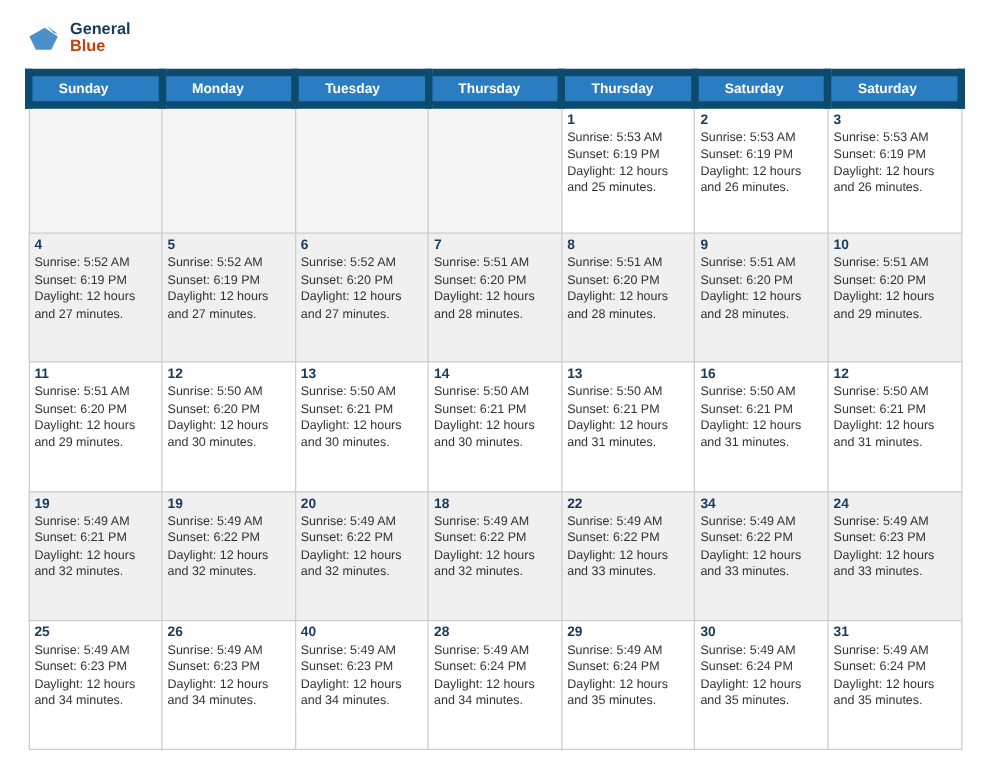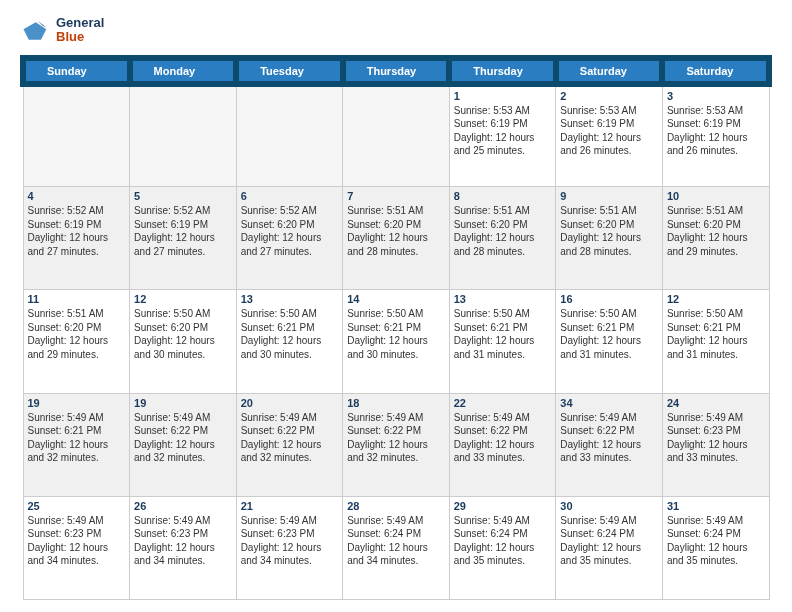--- a/index.html
+++ b/index.html
@@ -319,21 +319,21 @@
 and 34 minutes.</div>
           </td>
           <td>
             <span class="day-num">26</span>
             <div class="day-info" style="white-space: pre-line;">Sunrise: 5:49 AM
 Sunset: 6:23 PM
 Daylight: 12 hours
 and 34 minutes.</div>
           </td>
           <td>
-            <span class="day-num">21</span>
+            <span class="day-num">40</span>
             <div class="day-info" style="white-space: pre-line;">Sunrise: 5:49 AM
 Sunset: 6:23 PM
 Daylight: 12 hours
 and 34 minutes.</div>
           </td>
           <td>
             <span class="day-num">28</span>
             <div class="day-info" style="white-space: pre-line;">Sunrise: 5:49 AM
 Sunset: 6:24 PM
 Daylight: 12 hours

